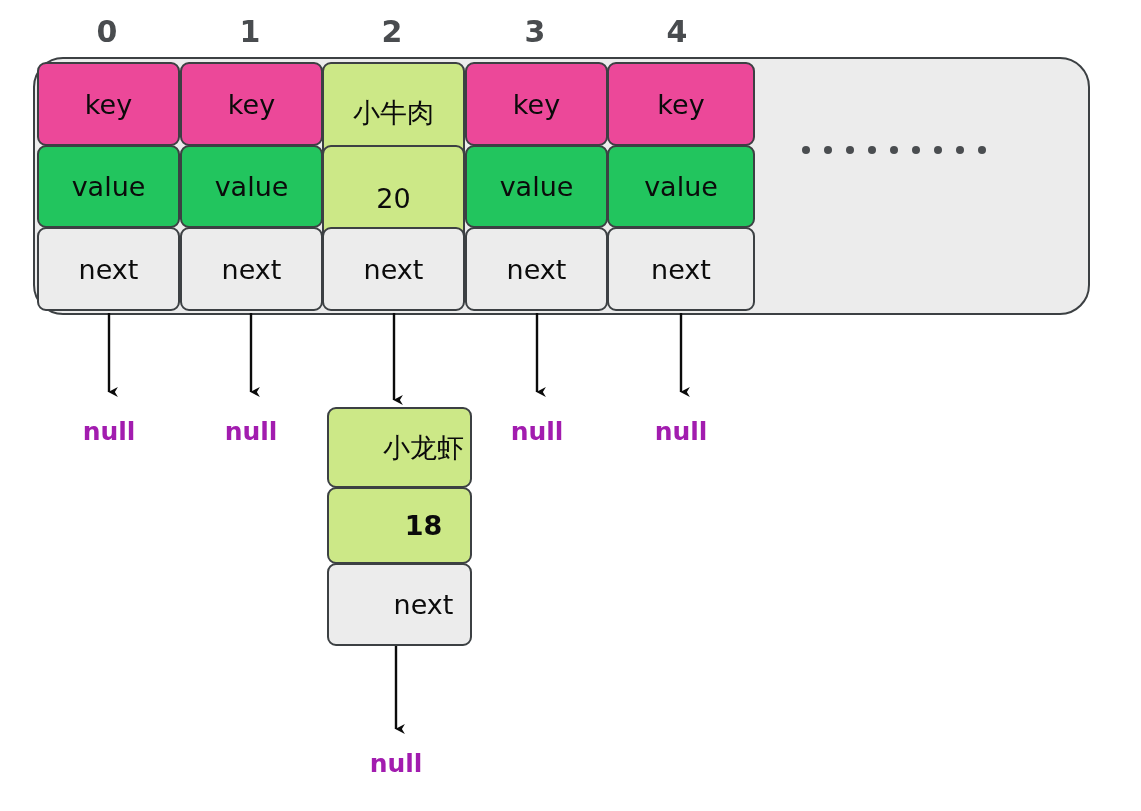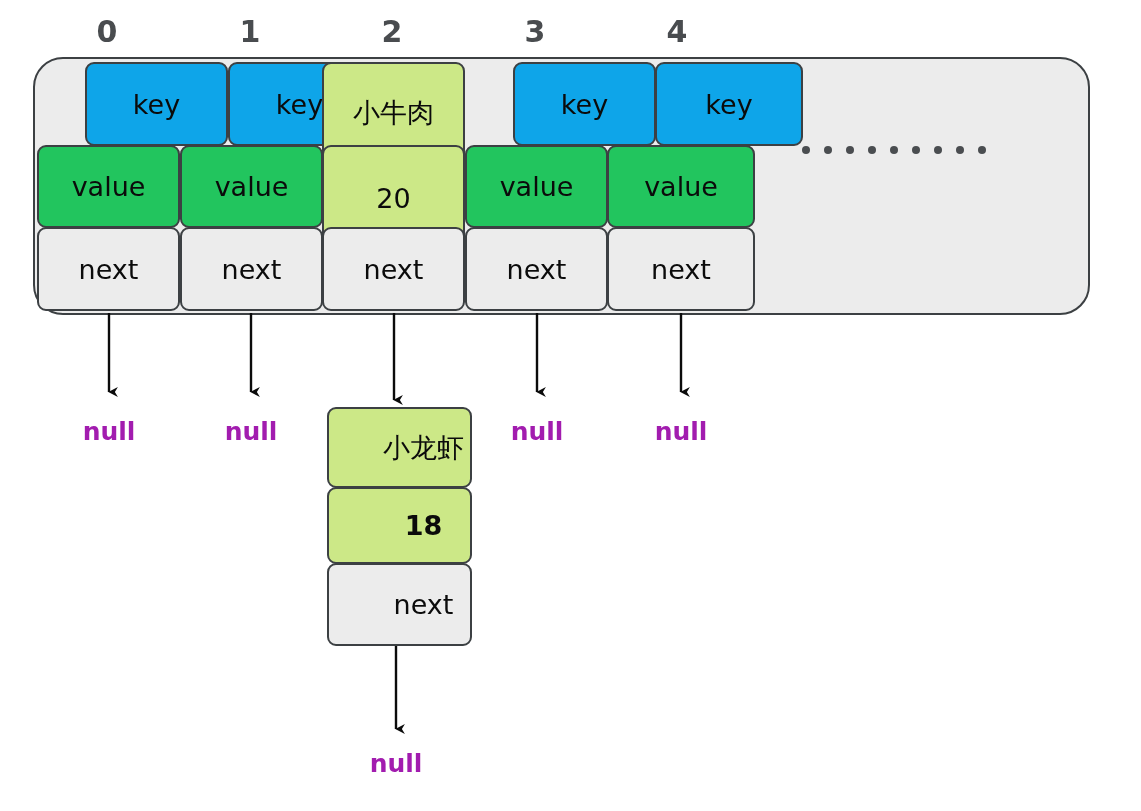--- a/index.html
+++ b/index.html
@@ -51,21 +51,21 @@
     border-radius: 9px;
     display: flex;
     align-items: center;
     justify-content: center;
     font-family: "DejaVu Sans", sans-serif;
     font-size: 27px;
     color: #0b0b0b;
     line-height: 1;
     white-space: nowrap;
   }
-  .cell.key   { background: #0ea5e9; margin-left: 48px; }
+  .cell.key   { background: #ec4899; }
   .cell.value { background: #22c55e; }
   .cell.next  { background: #ececec; }
   .cell.hl    { background: #cce887; }
 
   
   .ellipsis {
     position: absolute;
     display: flex;
     align-items: center;
     gap: 14px;

